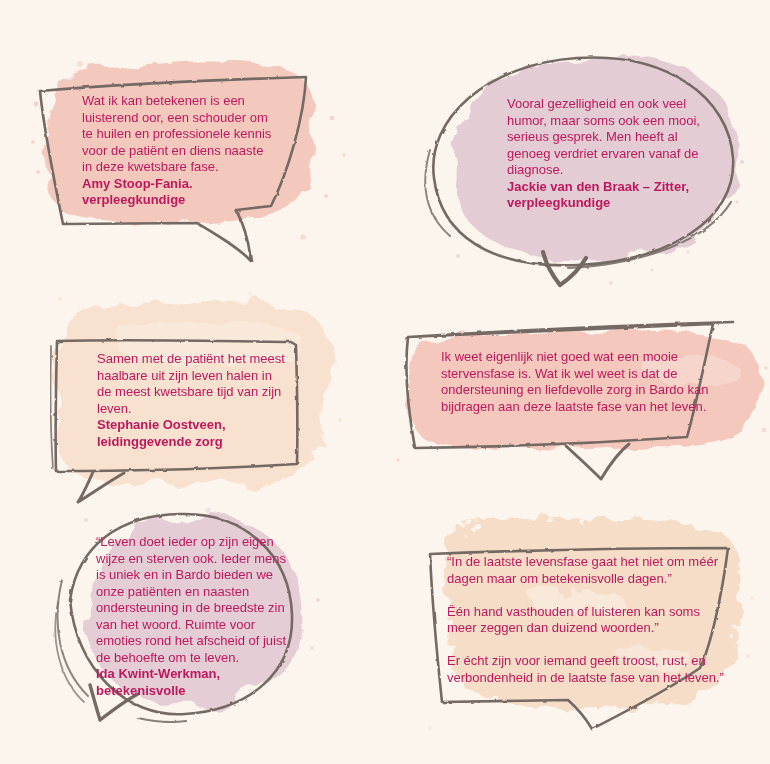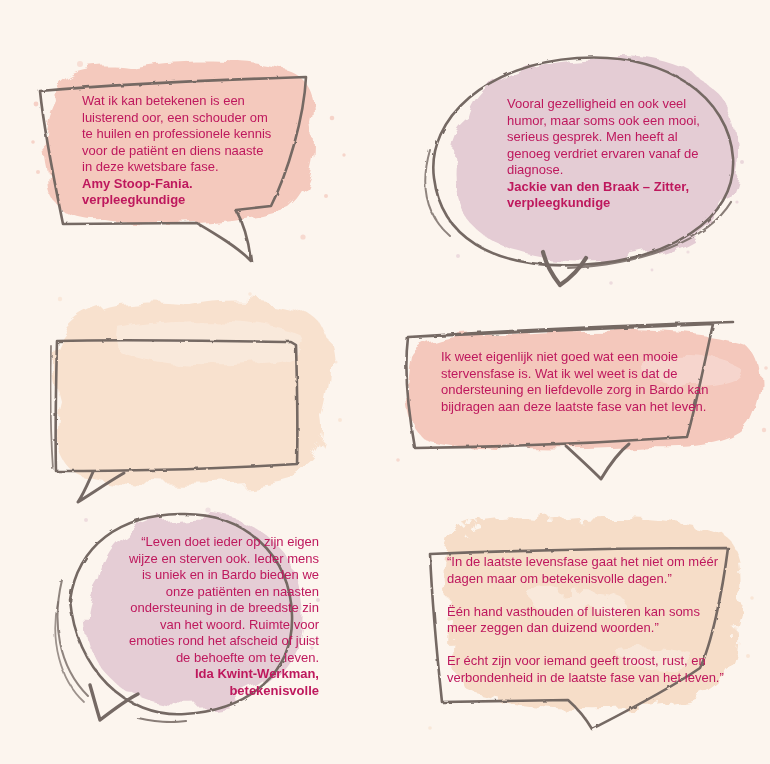--- a/index.html
+++ b/index.html
@@ -156,29 +156,37 @@
   <div class="bubble-text" style="left:487px; top:96px; width:235px;margin-left:20px;">
     <div class="quote-text">Vooral gezelligheid en ook veel
 humor, maar soms ook een mooi,
 serieus gesprek. Men heeft al
 genoeg verdriet ervaren vanaf de
 diagnose.</div>
     <div class="attribution-text">Jackie van den Braak – Zitter,
 verpleegkundige</div>
   </div>
 
+  <div class="bubble-text" style="left:97px; top:351px; width:240px;">
+    <div class="quote-text">Samen met de patiënt het meest
+haalbare uit zijn leven halen in
+de meest kwetsbare tijd van zijn
+leven.</div>
+    <div class="attribution-text">Stephanie Oostveen,
+leidinggevende zorg</div>
+  </div>
 
   <div class="bubble-text" style="left:441px; top:349px; width:315px;">
     <div class="quote-text">Ik weet eigenlijk niet goed wat een mooie
 stervensfase is. Wat ik wel weet is dat de
 ondersteuning en liefdevolle zorg in Bardo kan
 bijdragen aan deze laatste fase van het leven.</div>
   </div>
 
-  <div class="bubble-text" style="left:84px; top:534px; width:235px;text-align:right;">
+  <div class="bubble-text" style="left:96px; top:534px; width:235px;">
     <div class="quote-text">“Leven doet ieder op zijn eigen
 wijze en sterven ook. Ieder mens
 is uniek en in Bardo bieden we
 onze patiënten en naasten
 ondersteuning in de breedste zin
 van het woord. Ruimte voor
 emoties rond het afscheid of juist
 de behoefte om te leven.</div>
     <div class="attribution-text">Ida Kwint-Werkman,
 betekenisvolle</div>

